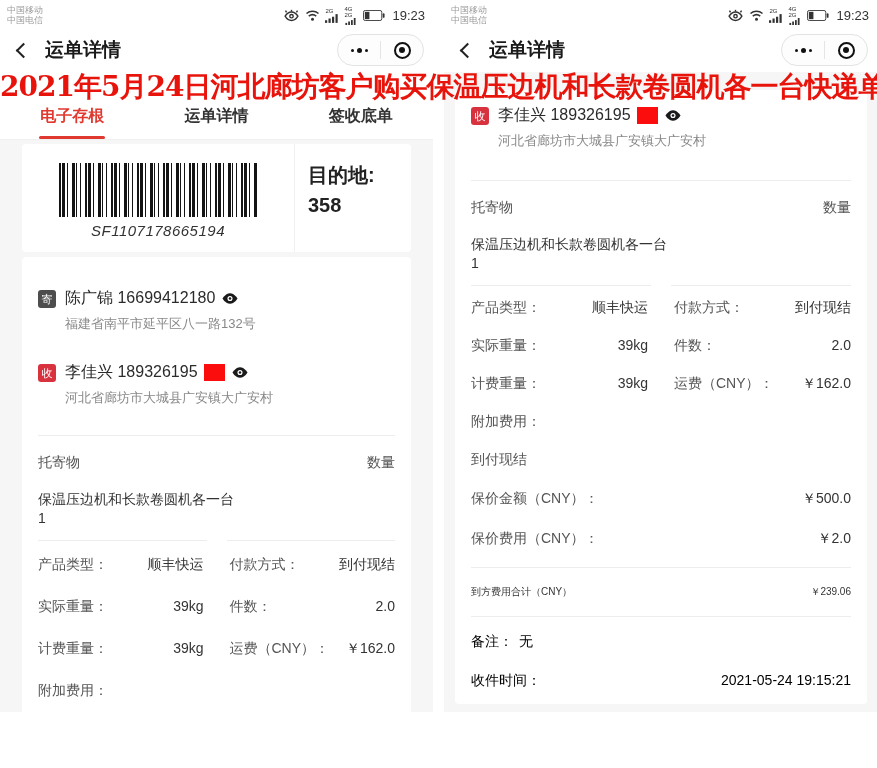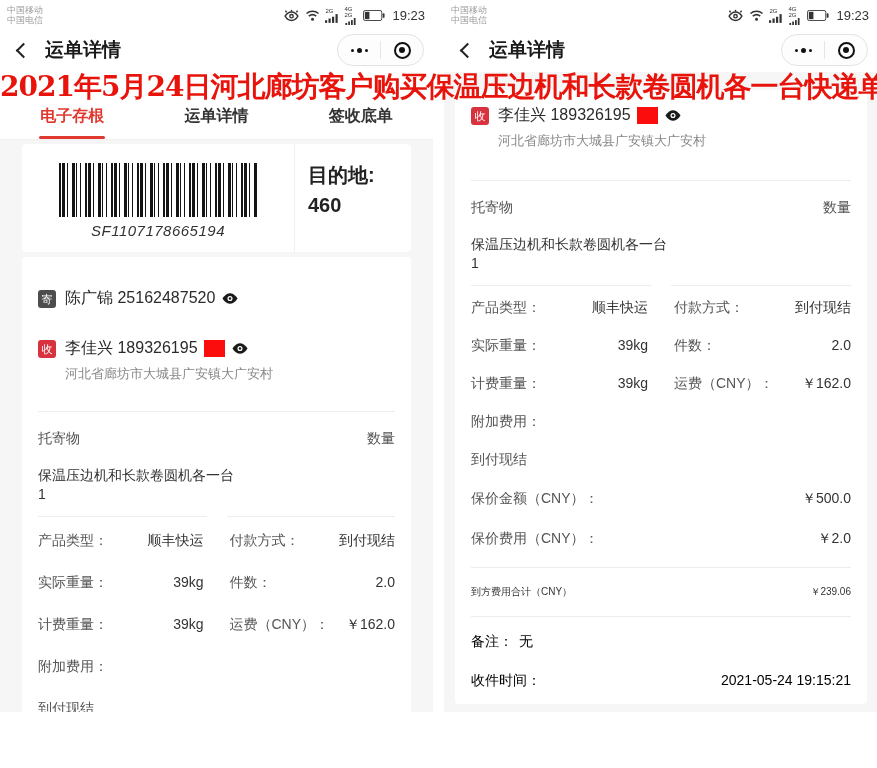--- a/index.html
+++ b/index.html
@@ -172,38 +172,39 @@
       <div class="tab"><span>签收底单</span></div>
     </div>
 
     <div class="card card1">
       <div class="bc-zone">
         <div class="barcode"></div>
         <div class="bc-num">SF1107178665194</div>
       </div>
       <div class="dest-zone">
         <div>目的地:</div>
-        <div>460</div>
+        <div>358</div>
       </div>
     </div>
 
     <div class="card card2">
       <div class="contact">
         <span class="badge b-dark">寄</span>
         <div>
           <div class="c-name">
-              <span>陈广锦 25162487520</span>
+              <span>陈广锦 16699412180</span>
               <span class="eye">
                 <svg width="18" height="13" viewBox="0 0 24 16">
                   <path d="M12 1C6 1 2 8 2 8s4 7 10 7 10-7 10-7-4-7-10-7z" fill="#1a1a1a"></path>
                   <circle cx="12" cy="8" r="3.4" fill="#fff"></circle>
                   <circle cx="12" cy="8" r="1.7" fill="#1a1a1a"></circle>
                 </svg>
               </span>
             </div>
+          <div class="c-addr">福建省南平市延平区八一路132号</div>
         </div>
       </div>
       <div class="contact">
         <span class="badge b-red">收</span>
         <div>
           <div class="c-name">
               <span>李佳兴 189326195</span>
               <span class="redact"></span>
               <span class="eye">
                 <svg width="18" height="13" viewBox="0 0 24 16">

